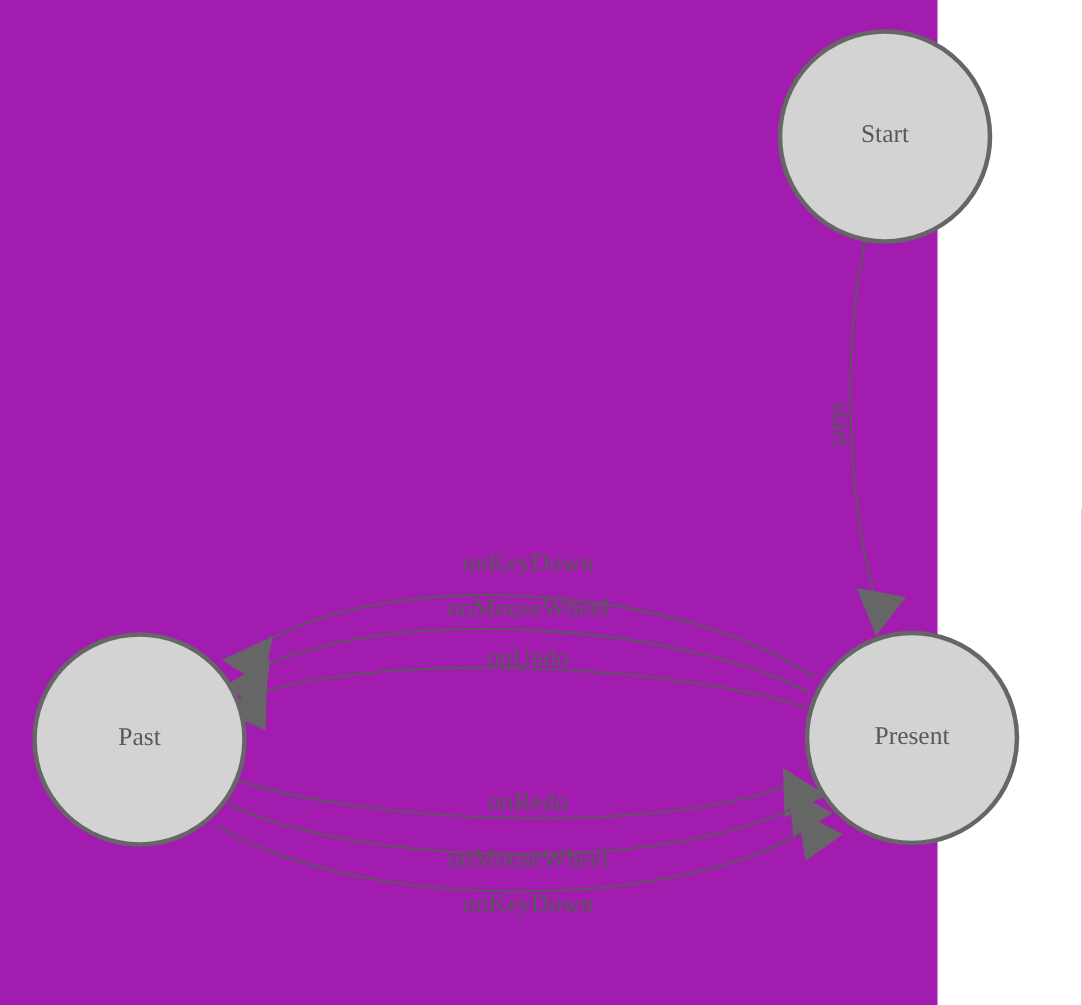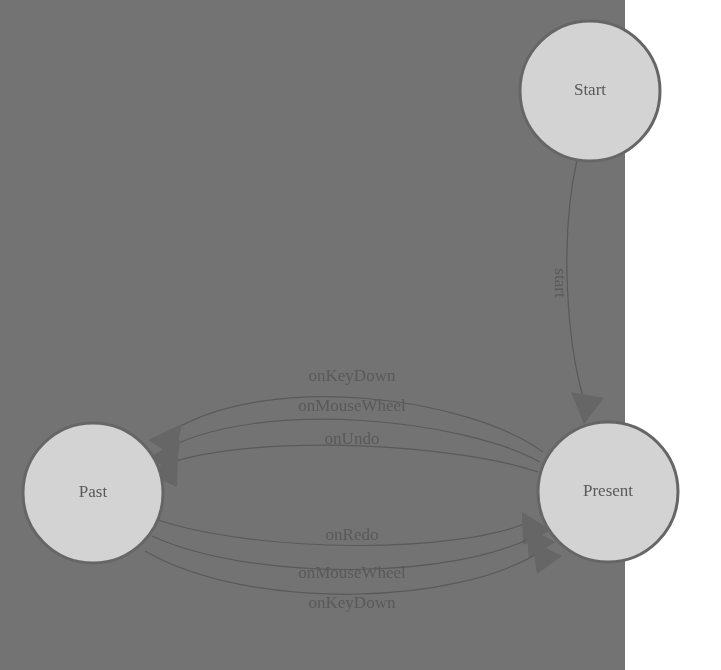--- a/index.html
+++ b/index.html
@@ -11,21 +11,21 @@
   body {
     width: 721px;
     height: 670px;
     overflow: hidden;
     font-family: "Liberation Serif", "DejaVu Serif", serif;
   }
   #diagram-root {
     position: relative;
     width: 625px;
     height: 670px;
-    background: #737373;
+    background: #a21caf;
   }
   svg#state-machine-canvas {
     display: block;
     width: 721px;
     height: 670px;
   }
   .node-circle {
     fill: #d3d3d3;
     stroke: #666666;
     stroke-width: 3;

